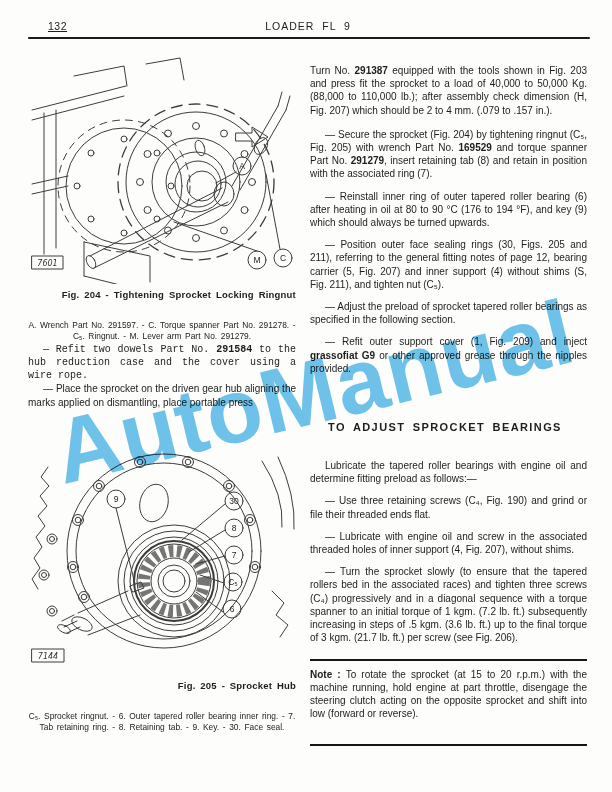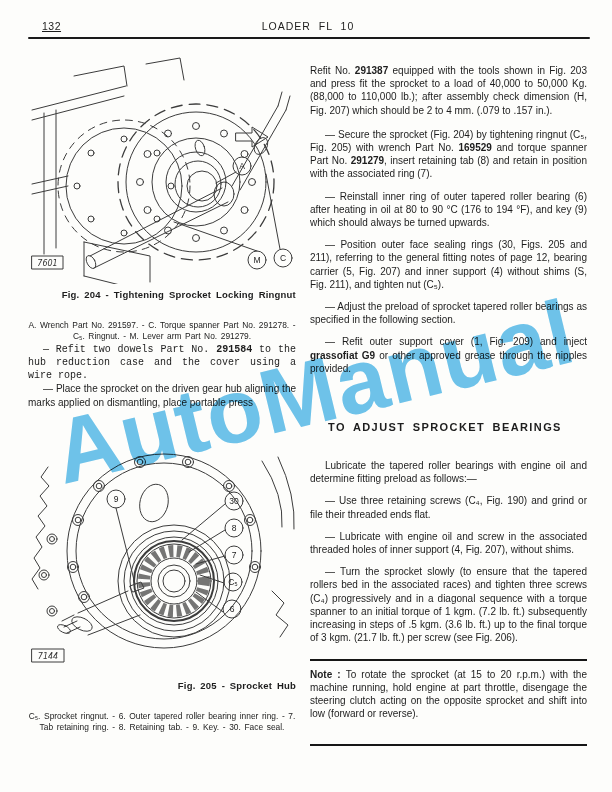--- a/index.html
+++ b/index.html
@@ -4,21 +4,21 @@
 <style>
   html,body{margin:0;padding:0;background:#e8e8e8;}
   .page{
     position:relative;width:612px;height:792px;margin:0 auto;
     background:#fdfdfb;overflow:hidden;
     font-family:"Liberation Sans","DejaVu Sans",sans-serif;
     color:#1d1d1d;
   }
   
   .hdr{position:absolute;top:20px;left:28px;right:24px;height:16px;}
-  .pagenum{position:absolute;left:14px;top:0;font-size:10.5px;letter-spacing:.5px;text-decoration:underline;}
+  .pagenum{position:absolute;left:20px;top:0;font-size:10.5px;letter-spacing:.5px;text-decoration:underline;}
   .hdr-title{position:absolute;left:0;right:0;top:0;text-align:center;font-size:10.5px;letter-spacing:1px;word-spacing:4px;}
   .hdr-rule{position:absolute;top:37px;left:28px;right:22px;height:2.4px;background:#1a1a1a;border-radius:1px;}
 
   
   .col-left{position:absolute;left:28px;top:56px;width:268px;}
   .col-right{position:absolute;left:310px;top:64px;width:277px;}
 
   p.para{margin:0;font-size:10px;line-height:13.2px;text-align:justify;text-justify:inter-word;}
   p.para.indent{text-indent:15px;}
   .col-right p.para + p.para{margin-top:9px;}
@@ -60,21 +60,21 @@
 </style>
 </head>
 <body>
 
 <div class="page">
 
   <div class="watermark" style="color:#55baea;">AutoManual</div>
 
   <div class="hdr">
     <span class="pagenum">132</span>
-    <span class="hdr-title">LOADER  FL 10</span>
+    <span class="hdr-title">LOADER  FL 9</span>
   </div>
   <div class="hdr-rule"></div>
 
   <div class="col-left">
 
     <figure>
       <div class="figwrap">
         <svg class="line-art" viewBox="0 0 268 228" width="268" height="228">
 
           <g class="sk">
@@ -265,21 +265,21 @@
       </div>
       <figcaption>
         <div class="fig-title">Fig. 205 - Sprocket Hub</div>
         <div class="fig-legend">C₅. Sprocket ringnut. - 6. Outer tapered roller bearing inner ring. - 7. Tab retaining ring. - 8. Retaining tab. - 9. Key. - 30. Face seal.</div>
       </figcaption>
     </figure>
 
   </div>
 
   <div class="col-right">
-    <p class="para"><span>Refit No. </span><b>291387</b><span> equipped with the tools shown in Fig. 203 and press fit the sprocket to a load of 40,000 to 50,000 Kg. (88,000 to 110,000 lb.); after assembly check dimension (H, Fig. 207) which should be 2 to 4 mm. (.079 to .157 in.).</span></p>
+    <p class="para"><span>Turn No. </span><b>291387</b><span> equipped with the tools shown in Fig. 203 and press fit the sprocket to a load of 40,000 to 50,000 Kg. (88,000 to 110,000 lb.); after assembly check dimension (H, Fig. 207) which should be 2 to 4 mm. (.079 to .157 in.).</span></p>
     <p class="para indent" style="margin-top:11px;"><span>— Secure the sprocket (Fig. 204) by tightening ringnut (C₅, Fig. 205) with wrench Part No. </span><b>169529</b><span> and torque spanner Part No. </span><b>291279</b><span>, insert retaining tab (8) and retain in position with the associated ring (7).</span></p>
     <p class="para indent">— Reinstall inner ring of outer tapered roller bearing (6) after heating in oil at 80 to 90 °C (176 to 194 °F), and key (9) which should always be turned upwards.</p>
     <p class="para indent">— Position outer face sealing rings (30, Figs. 205 and 211), referring to the general fitting notes of page 12, bearing carrier (5, Fig. 207) and inner support (4) without shims (S, Fig. 211), and tighten nut (C₅).</p>
     <p class="para indent">— Adjust the preload of sprocket tapered roller bearings as specified in the following section.</p>
     <p class="para indent"><span>— Refit outer support cover (1, Fig. 209) and inject </span><b>grassofiat G9</b><span> or other approved grease through the nipples provided.</span></p>
 
     <h2 class="section-heading">TO ADJUST SPROCKET BEARINGS</h2>
 
     <p class="para indent">Lubricate the tapered roller bearings with engine oil and determine fitting preload as follows:—</p>
     <p class="para indent">— Use three retaining screws (C₄, Fig. 190) and grind or file their threaded ends flat.</p>

